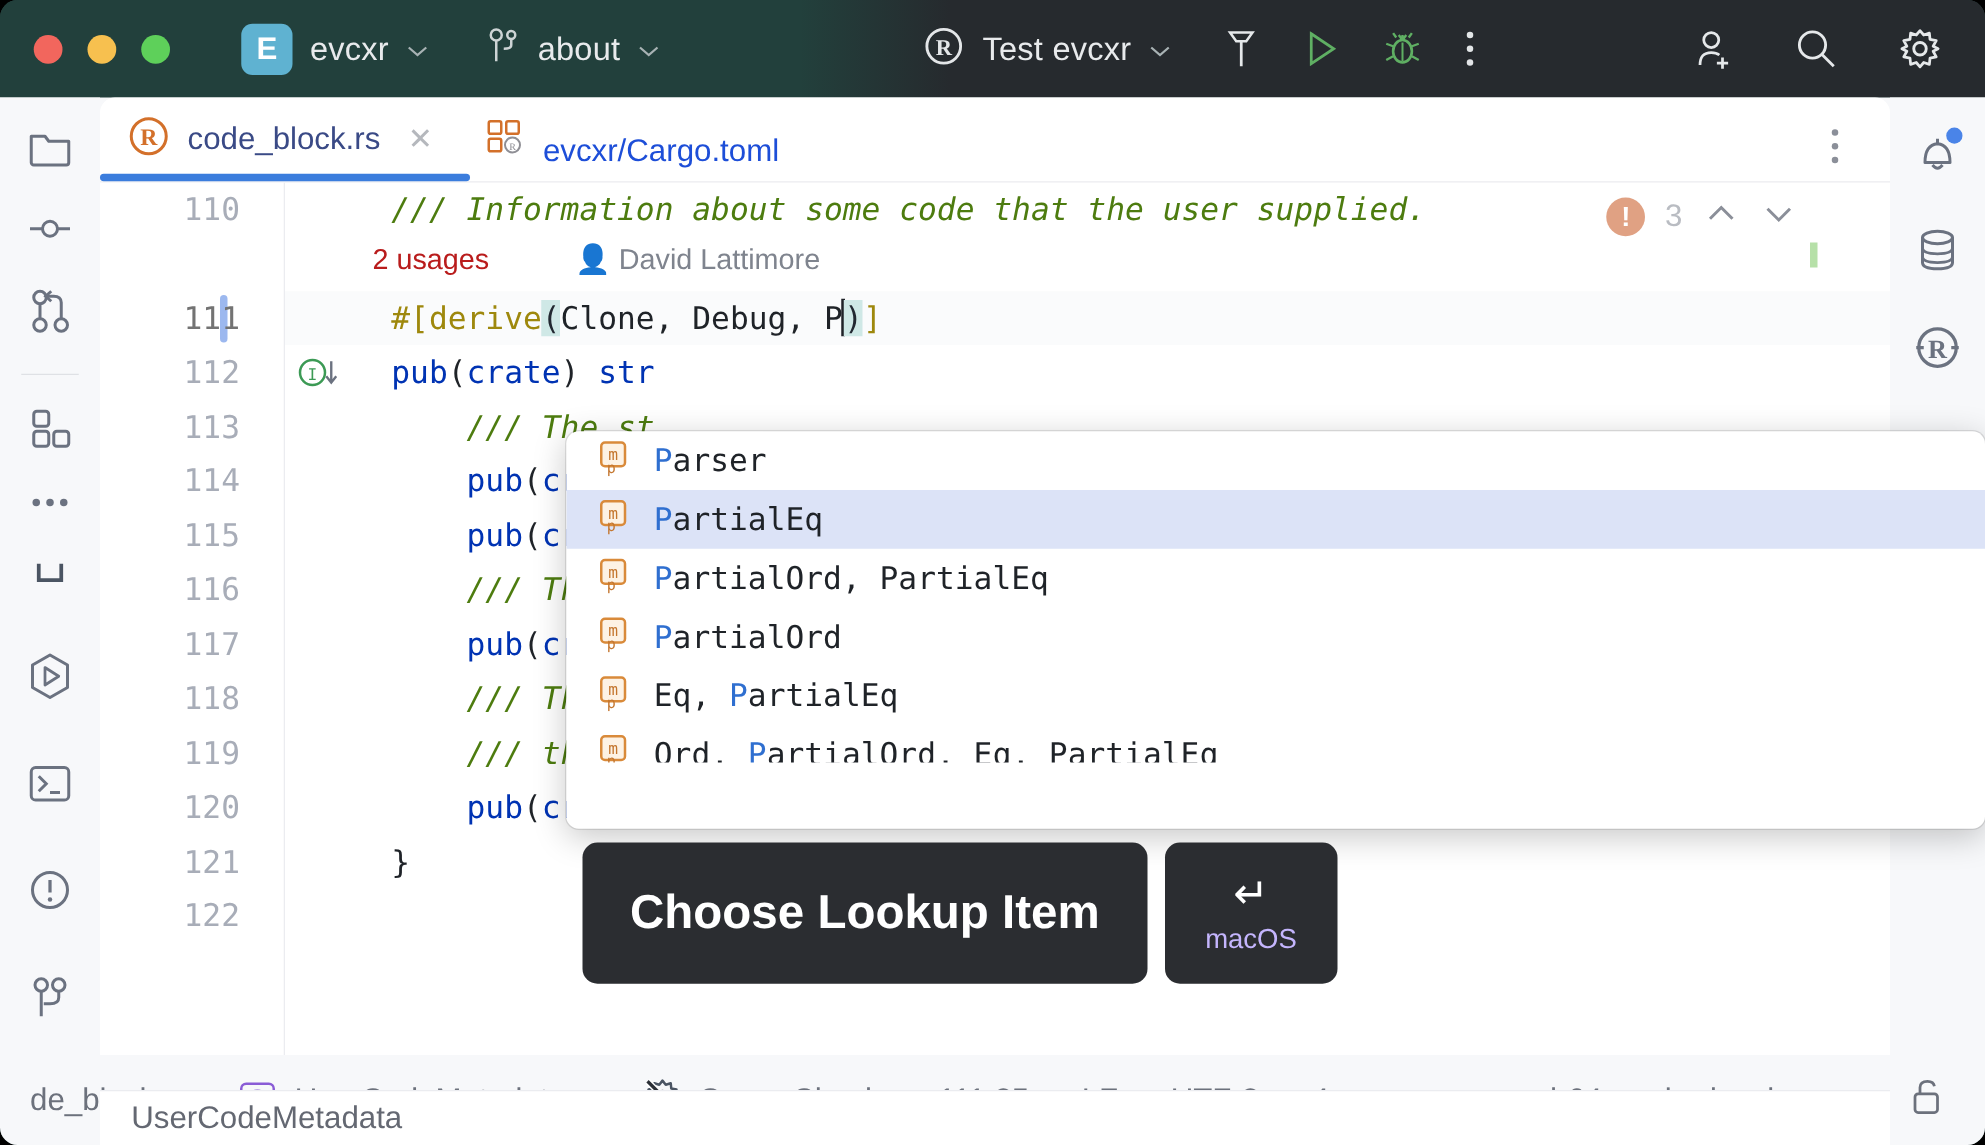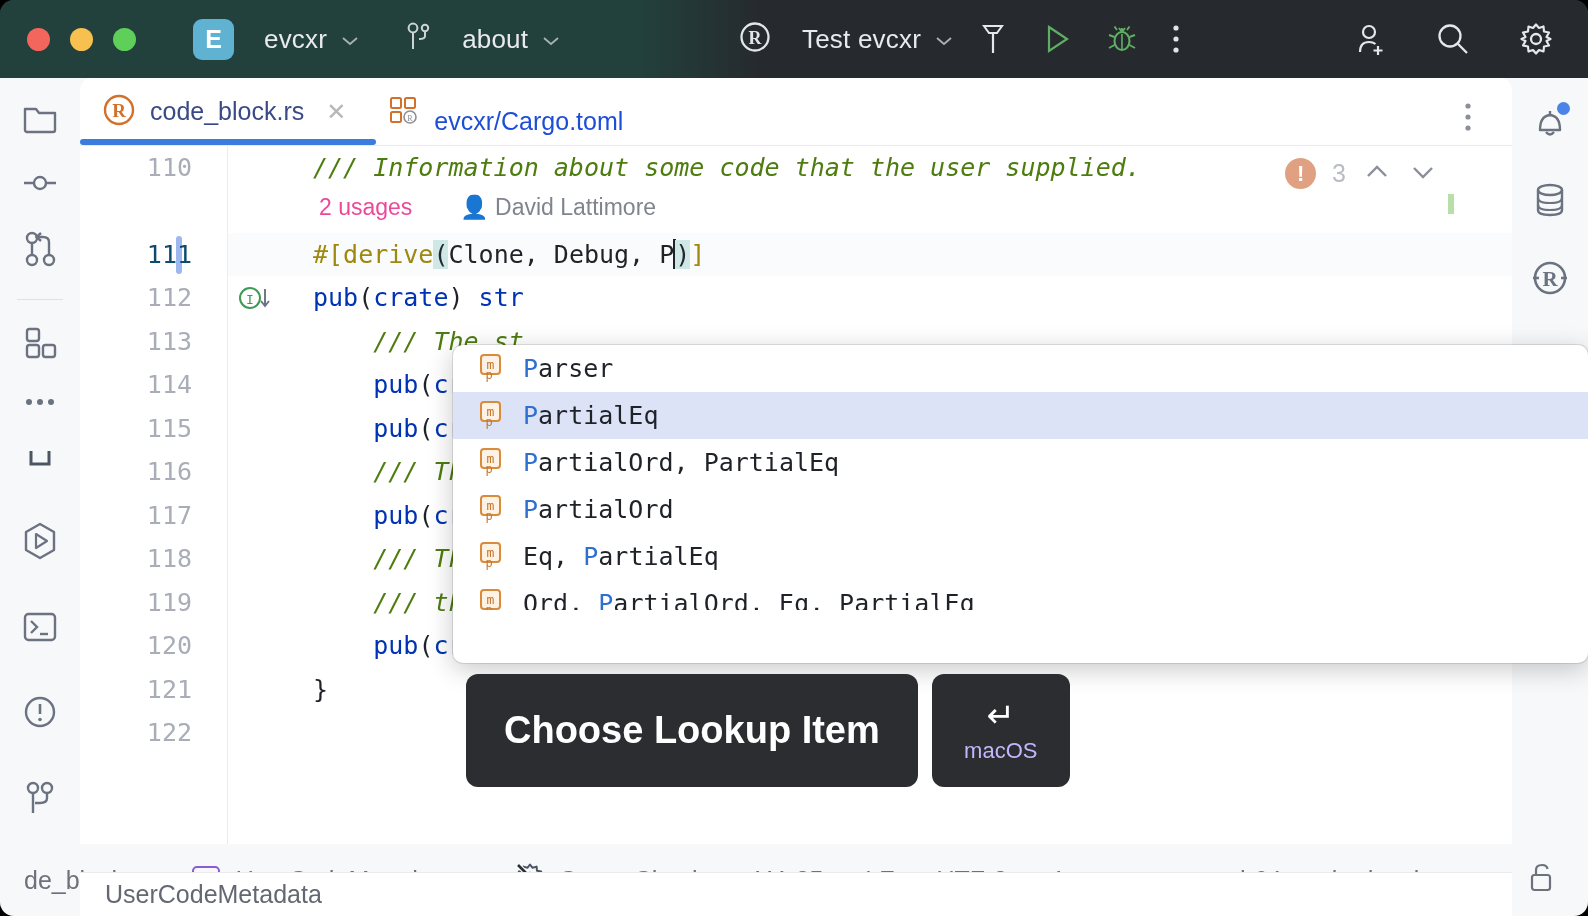--- a/index.html
+++ b/index.html
@@ -34,21 +34,21 @@
     margin-left: 57px;
     width: 41px; height: 41px;
     border-radius: 9px;
     background: #5fb2d1;
     color: #ffffff;
     font-size: 25px; font-weight: 600;
     display: flex; align-items: center; justify-content: center;
   }
   .tb-label {
     color: #e8eaec; font-size: 26px;
-    margin-left: 30px; letter-spacing: .2px;
+    margin-left: 14px; letter-spacing: .2px;
   }
   .chev-thin { margin-left: 13px; color: #9fa9ab; font-size: 20px; margin-top:3px;}
   .vcs-icon { margin-left: 46px; }
   .run-widget { position: absolute; left: 738px; display: flex; align-items: center; }
   .tb-icons { position: absolute; left: 978px; display: flex; align-items: center; gap: 34px; }
   .tb-right { position: absolute; right: 34px; display: flex; align-items: center; gap: 47px; }
   .tb-ico { cursor: pointer; display:flex; align-items:center; }
 
   
   .shell {
@@ -117,41 +117,41 @@
     font-family: "DejaVu Sans Mono", monospace;
     font-size: 25px;
   }
   .ln-row { position: relative; height: 43.5px; }
   .lnum {
     position: absolute; left: 0; width: 112px;
     text-align: right; color: #a8adb8; font-size: 25px;
     line-height: 43.5px;
     font-family: "DejaVu Sans Mono", monospace;
   }
-  .lnum.active { color: #0c4a6e; }
+  .lnum.active { color: #737373; }
   .lcode {
     position: absolute; left: 233px; top: 0;
     line-height: 43.5px; white-space: pre;
     color: #222831;
   }
   .caret-mark {
     position: absolute; left: 96px; top: 3px;
     width: 6px; height: 38px; background: #9cb8ef; border-radius: 3px;
   }
   .row-hl { position:absolute; left: 148px; top:0; width: 1284px; height: 43.5px; background:#fafbfc;}
   .cmt { color: #4d7c0f; font-style: italic; }
   .kw  { color: #0033b3; }
   .attr{ color: #9e880d; }
   .plain { color: #1f2328; }
   .hl-paren { background: #cfe8e6; }
   .usages-row { position: relative; height: 43px; }
   .usages-txt {
-    position: absolute; left: 239px; top: 4px;
+    position: absolute; left: 218px; top: 4px;
     font-family: "Liberation Sans", sans-serif;
-    font-size: 23px; color: #ec4899;
+    font-size: 23px; color: #b91c1c;
   }
   .author-txt {
     position: absolute; left: 380px; top: 4px;
     font-family: "Liberation Sans", sans-serif;
     font-size: 23px; color: #7f848e;
   }
   .caret-bar {
     display:inline-block; width:3px; height:30px; background:#1f2328;
     vertical-align:-6px; margin:0 -1px;
   }

